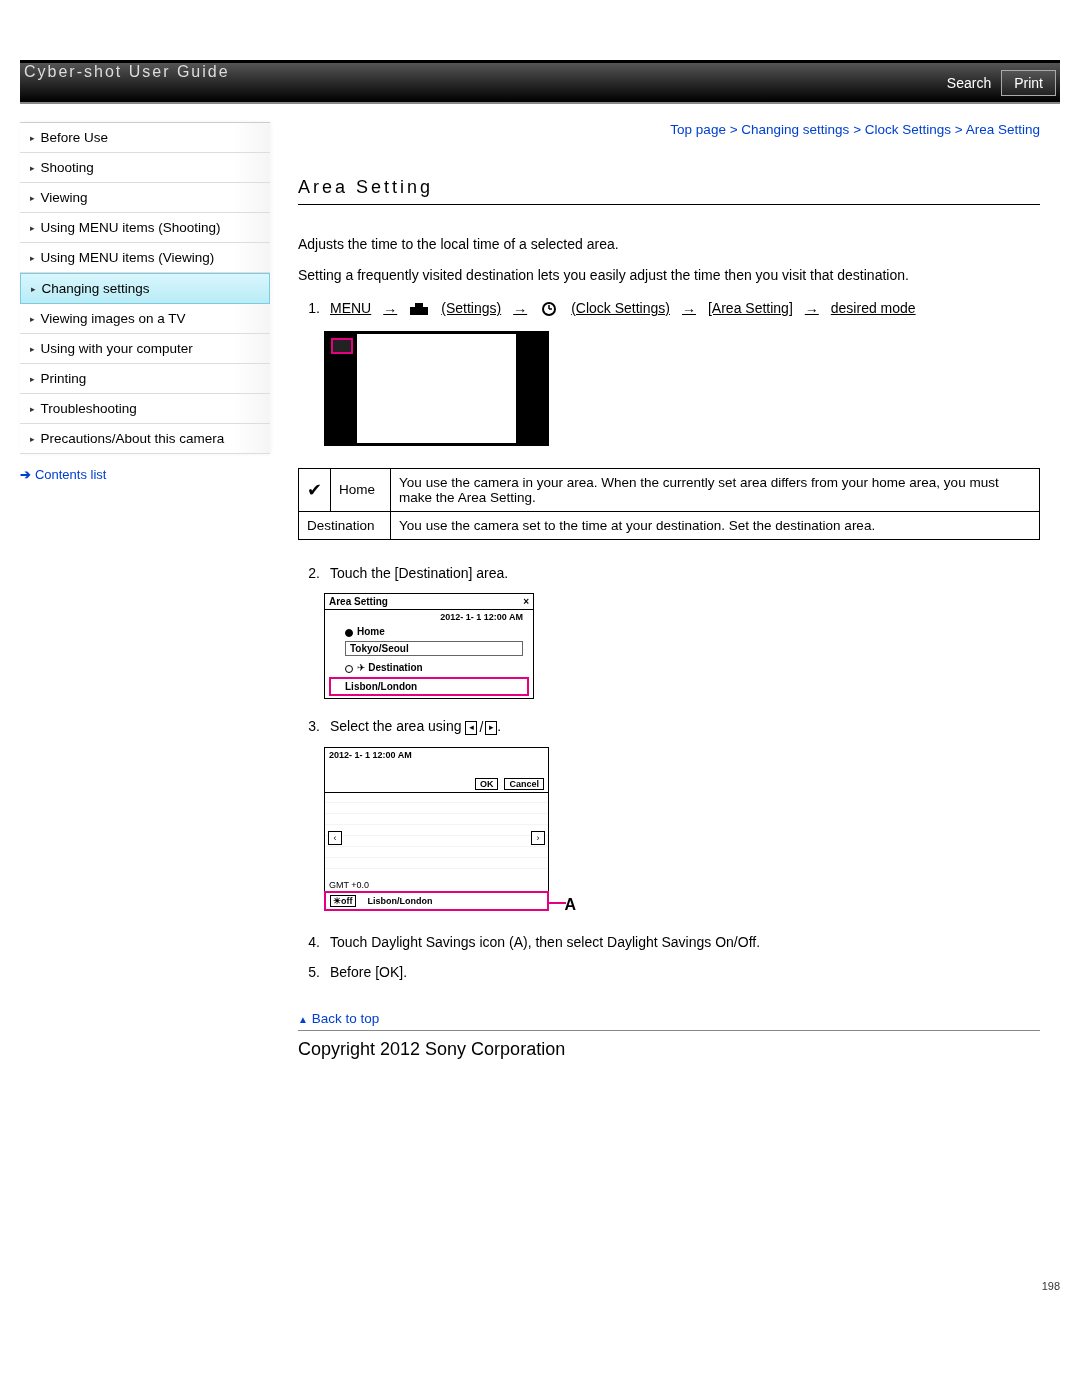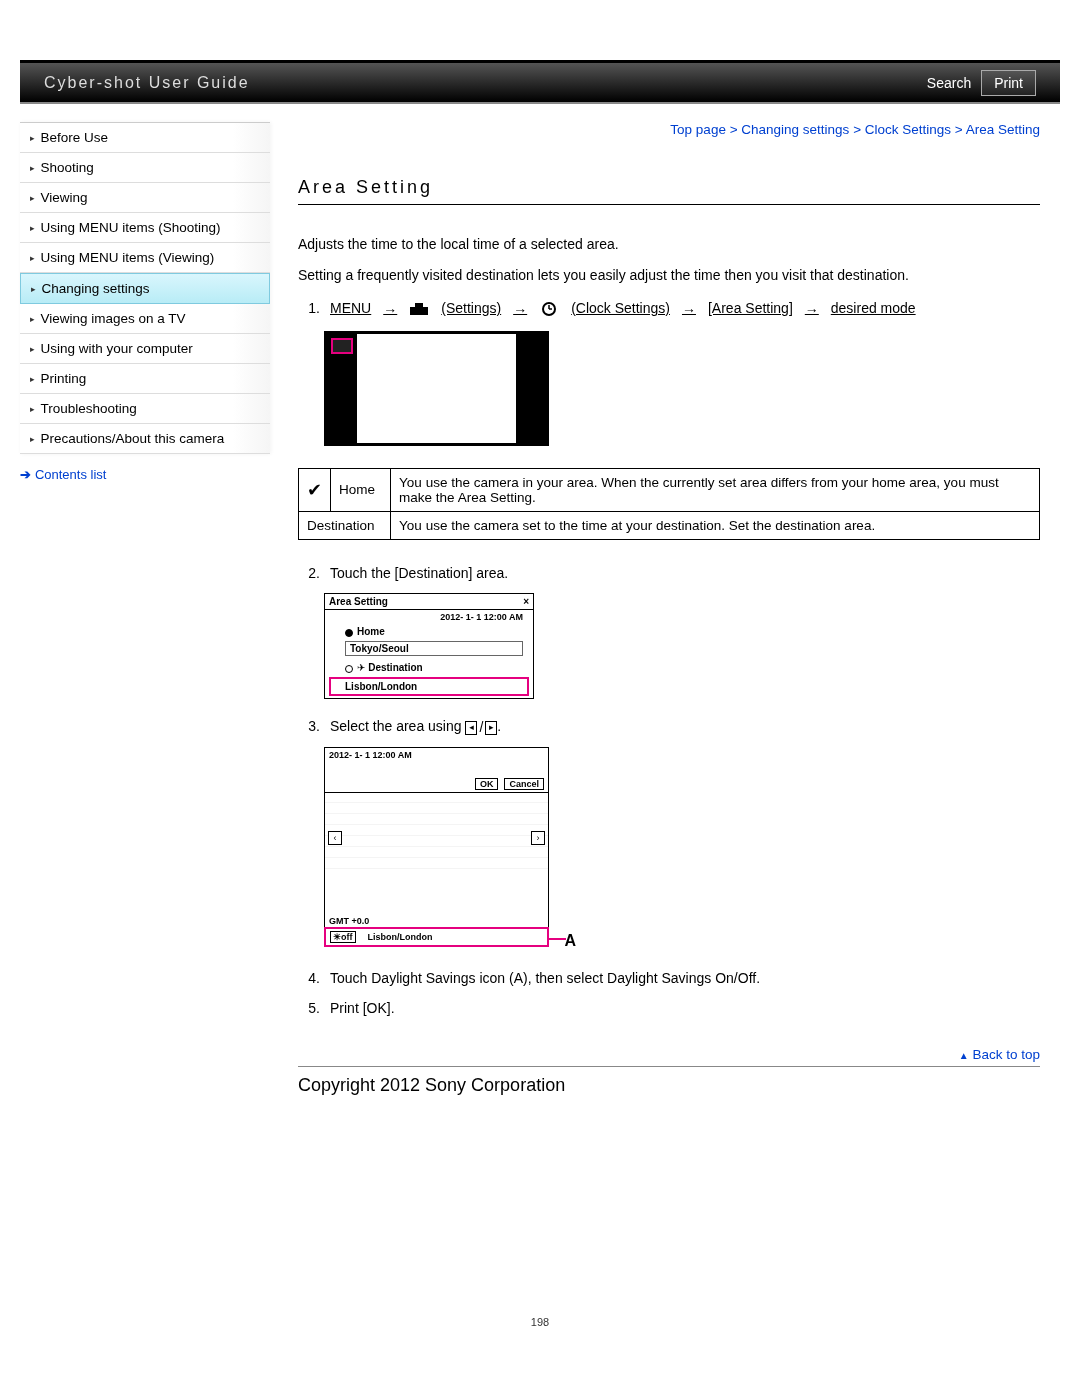--- a/index.html
+++ b/index.html
@@ -11,23 +11,22 @@
     width: 1080px;
     margin: 0 auto;
   }
   .page {
     padding: 60px 20px 40px 20px;
   }
   .header-bar {
     background: linear-gradient(to bottom, #555 0%, #222 60%, #000 100%);
     height: 42px;
     display: flex;
-    align-items: center;
     justify-content: space-between;
-    padding: 0 24px;
+    padding: 0 4px;
     border-top: 3px solid #000;
   }
   .header-title {
     color: #ddd;
     font-size: 16px;
     letter-spacing: 2px;
   }
   .header-right {
     display: flex;
     align-items: center;
@@ -234,30 +233,29 @@
     background: #e5007f;
   }
   .lr-keys {
     display:inline-flex; gap:2px; align-items:center; vertical-align:middle;
   }
   .lr-keys .k {
     width:12px; height:14px; border:1px solid #000; font-size:9px;
     display:flex; align-items:center; justify-content:center;
   }
   .back-to-top {
-    text-align: right;
     margin-top: 28px;
     color: #0040d0;
     font-size: 13.5px;
     cursor: pointer;
   }
   .back-to-top .tri { font-size: 10px; }
   .footer-line { border-top: 1px solid #888; margin-top: 4px; }
   .copyright { font-size: 18px; padding: 8px 0 40px 0; }
-  .pagenum { text-align: center; font-size: 11px; color: #333; margin-top: 180px; }
+  .pagenum { text-align: right; font-size: 11px; color: #333; margin-top: 180px; }
 </style>
 </head>
 <body>
 
 <div class="page">
   <div class="header-bar">
     <div class="header-title">Cyber-shot User Guide</div>
     <div class="header-right">
       <span class="search-link">Search</span>
       <span class="print-btn">Print</span>
@@ -415,39 +413,39 @@
               <span>2012- 1- 1  12:00 AM</span>
               <span class="btns">
                   <span>OK</span>
                   <span>Cancel</span>
                 </span>
             </div>
             <div class="maparea">
               <div class="chev l">‹</div>
               <div class="chev r">›</div>
             </div>
-            <div style="padding:1px 4px;font-weight:bold;margin-top:36px;">GMT +0.0</div>
+            <div style="padding:1px 4px;font-weight:normal;">GMT +0.0</div>
             <div class="bottom">
               <span class="dst-chip">☀off</span>
               <b>Lisbon/London</b>
             </div>
             <div class="connector"></div>
             <div class="label-a">A</div>
           </div>
         </div>
 
         <div style="height:18px;"></div>
 
         <div class="step">
           <div class="step-num">4.</div>
           <div class="step-body">Touch Daylight Savings icon (A), then select Daylight Savings On/Off.</div>
         </div>
         <div class="step">
           <div class="step-num">5.</div>
-          <div class="step-body">Print [OK].</div>
+          <div class="step-body">Before [OK].</div>
         </div>
       </div>
 
       <div class="back-to-top">
         <span class="tri">▲</span> <span>Back to top</span>
       </div>
       <div class="footer-line"></div>
       <div class="copyright">Copyright 2012 Sony Corporation</div>
     </div>
   </div>

